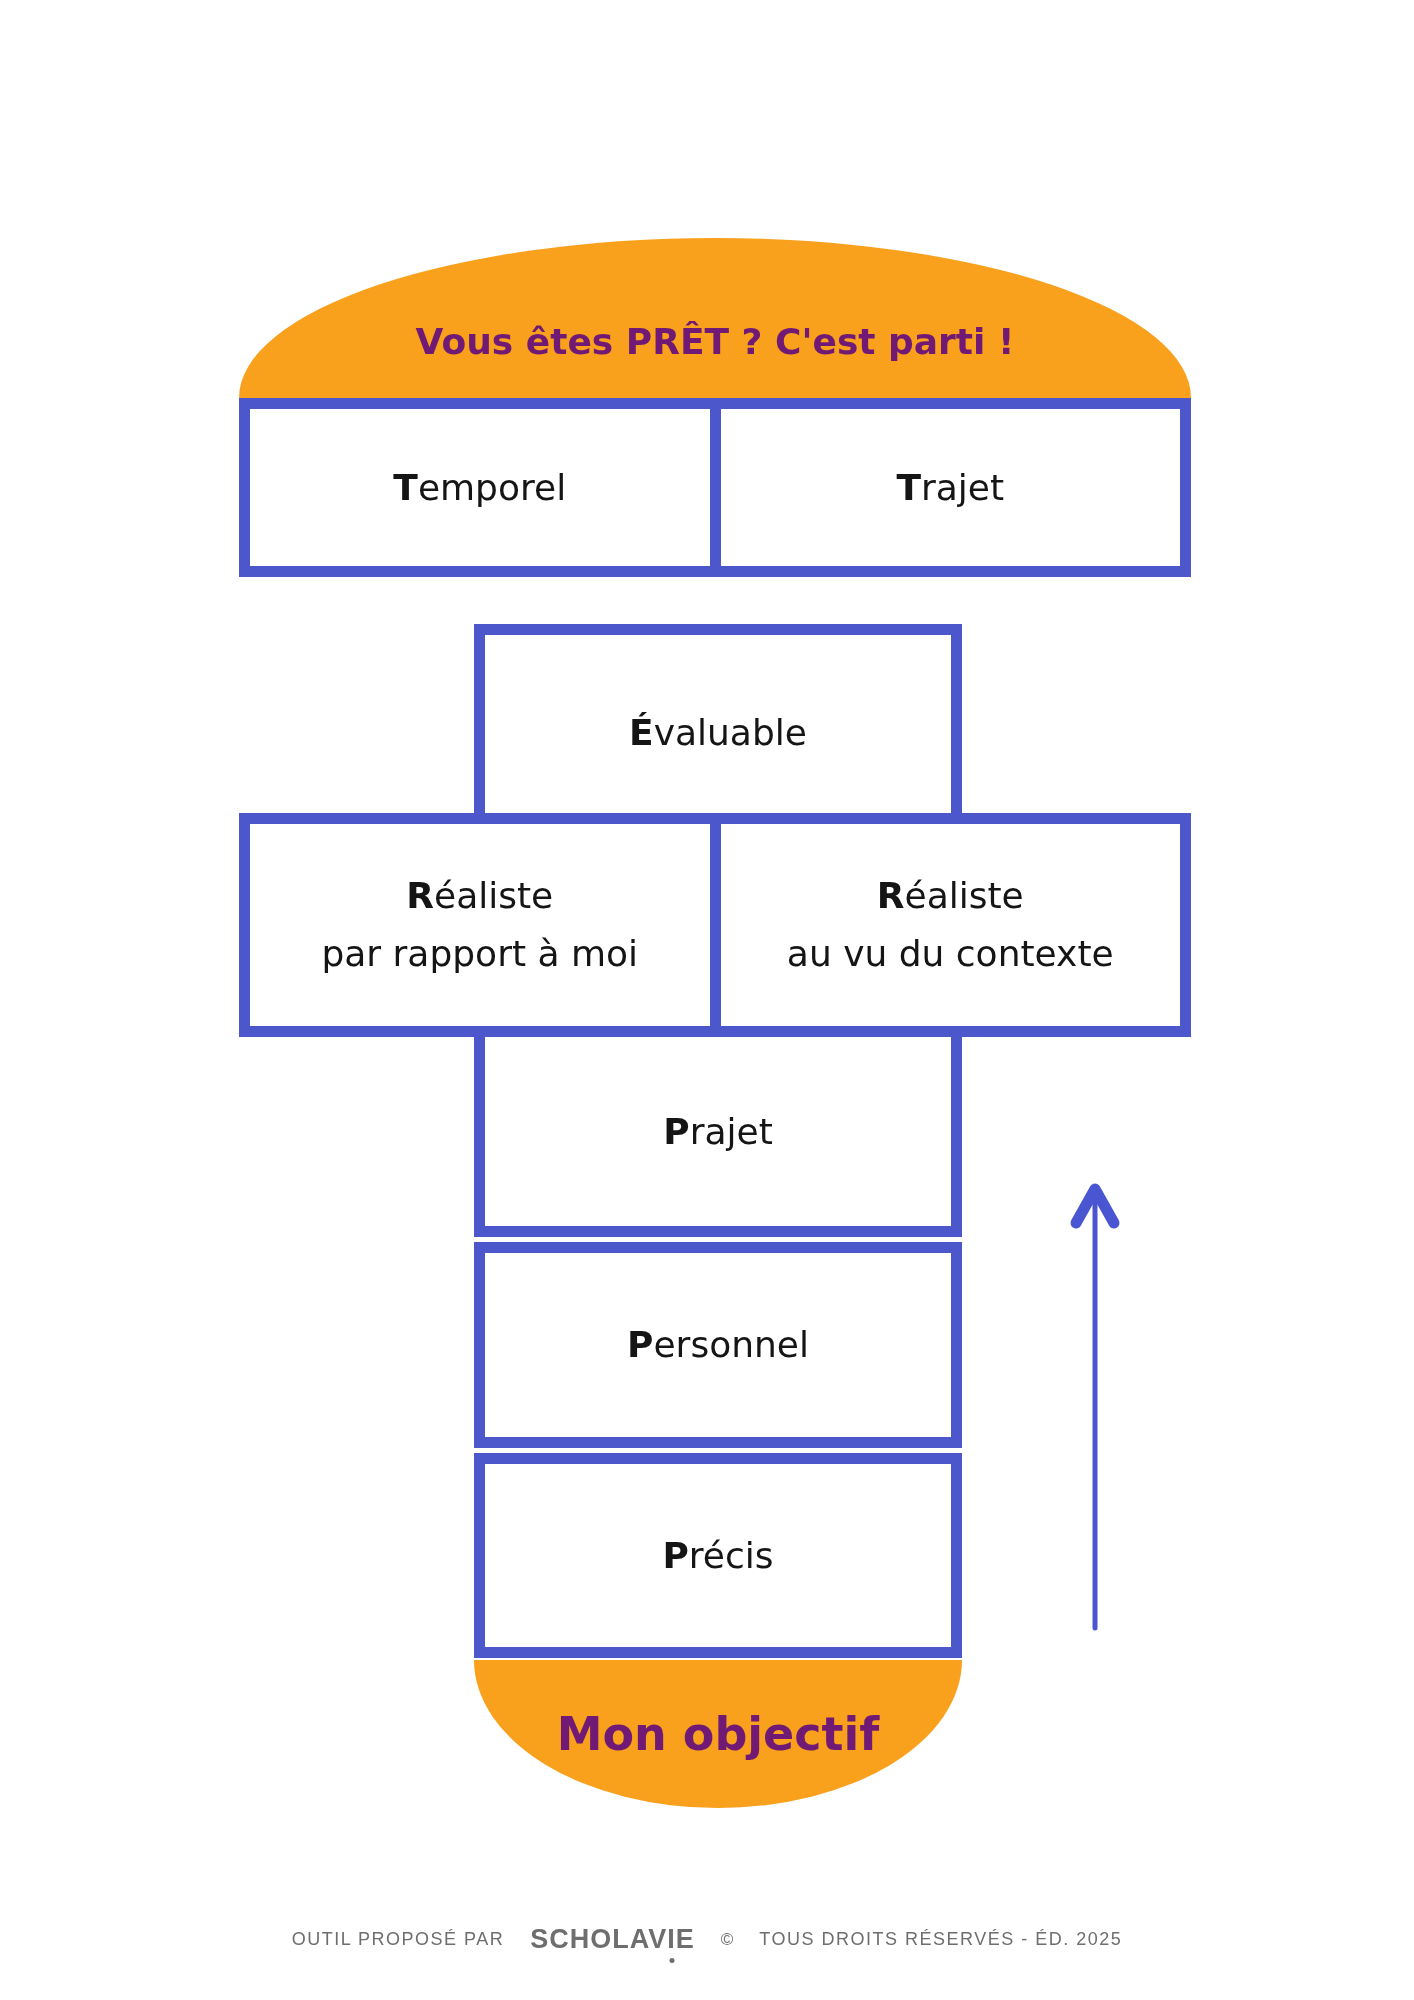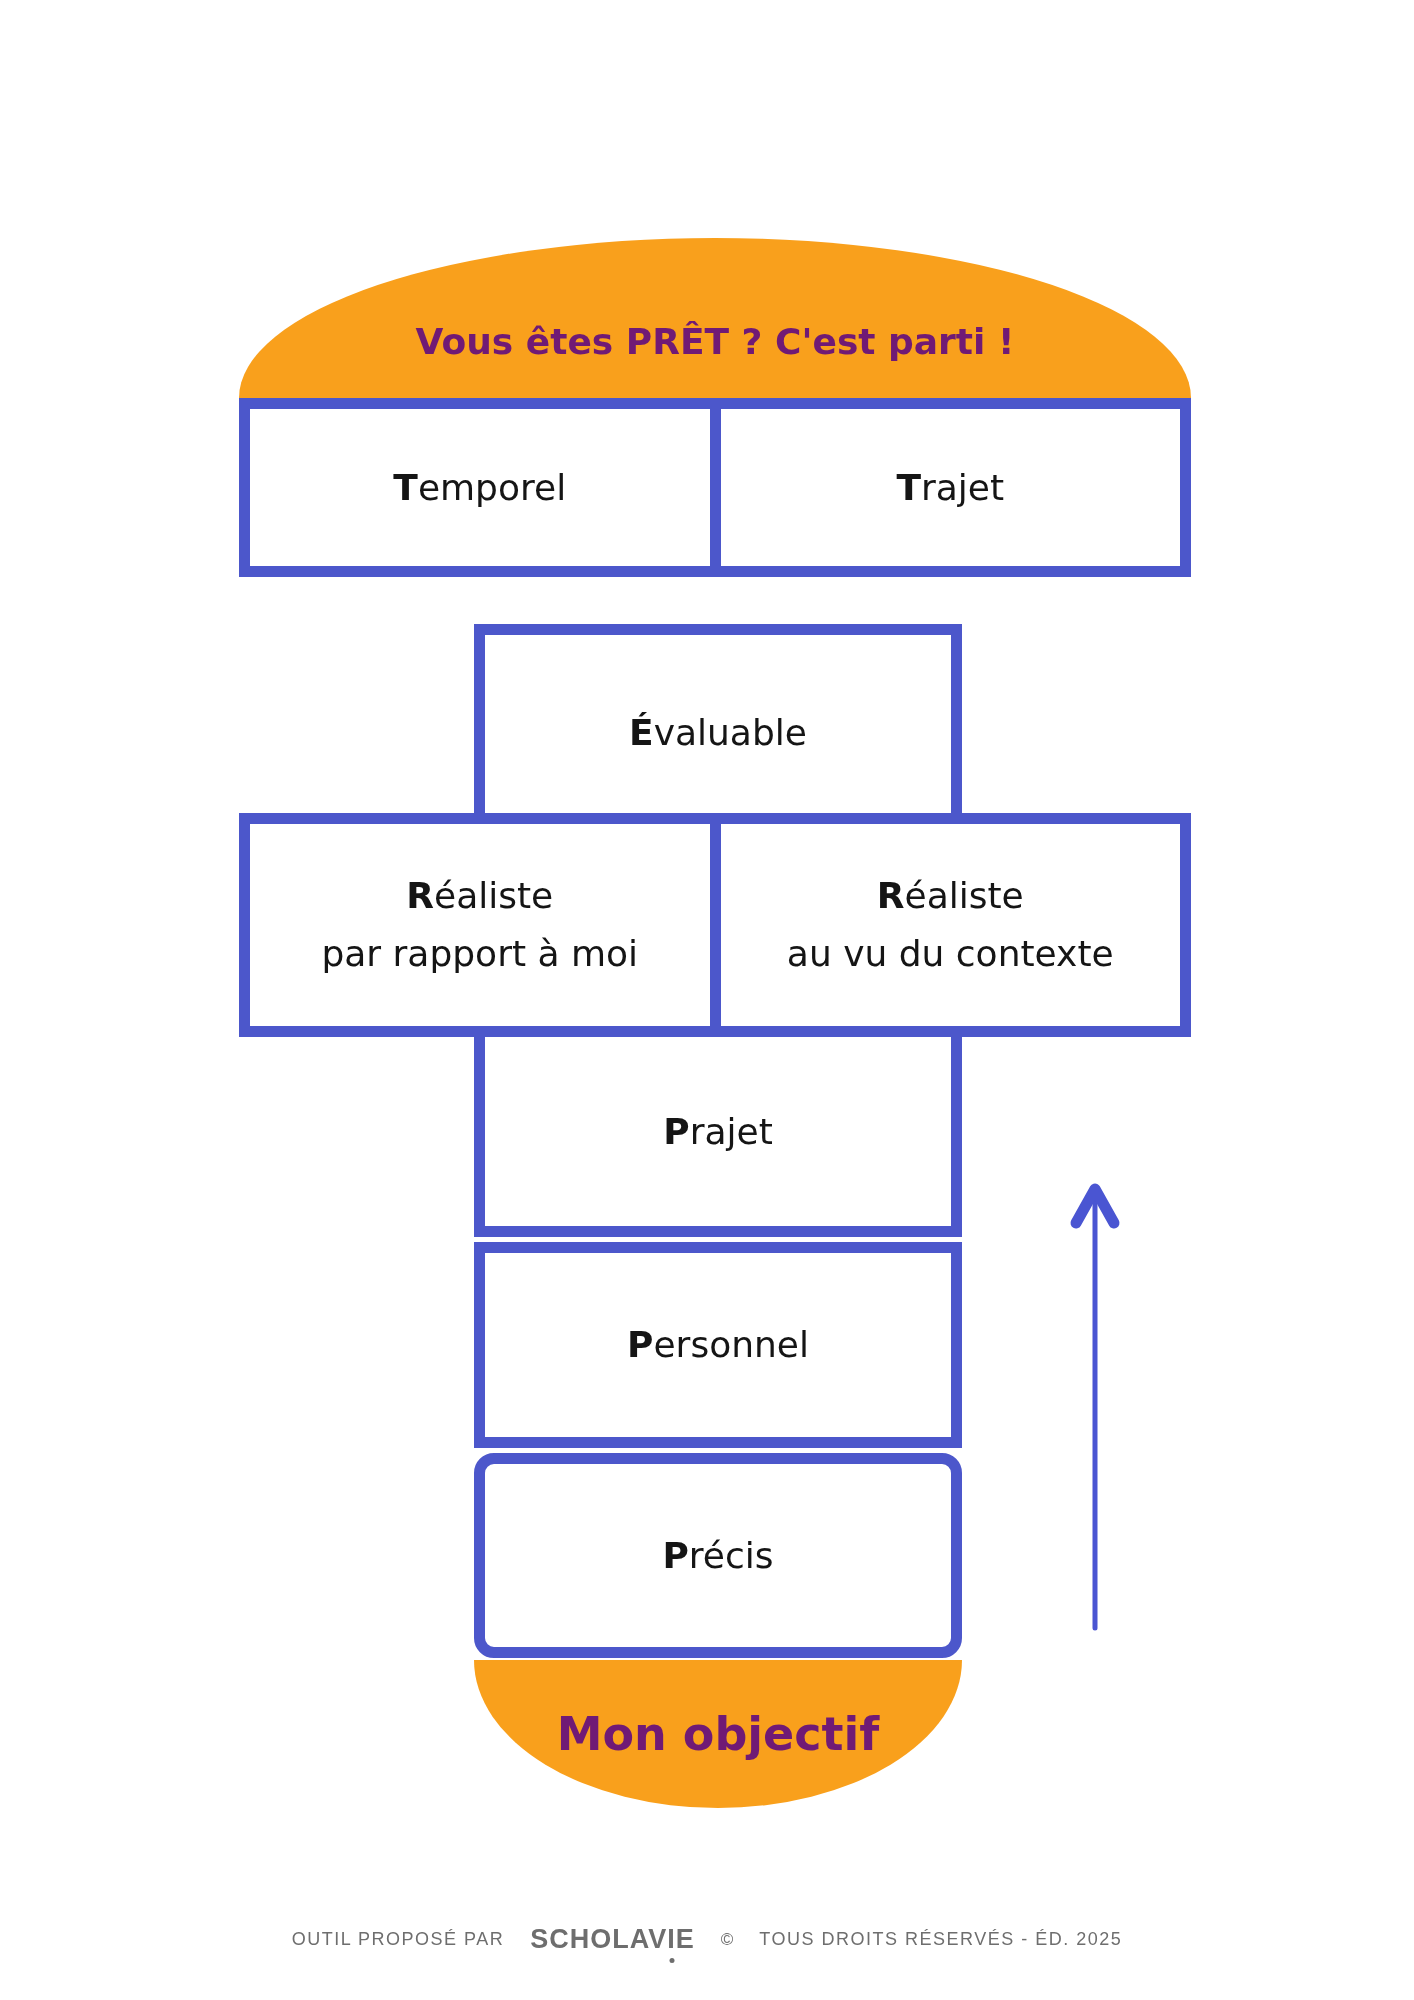--- a/index.html
+++ b/index.html
@@ -28,21 +28,21 @@
   .cell{flex:1 1 0;display:flex;flex-direction:column;justify-content:center;align-items:center;}
   .divider{flex:none;width:11px;height:100%;background:#4C57CB;}
   .label{font-size:36px;color:#151515;line-height:1.6;text-align:center;font-weight:400;}
   .label b{font-weight:700;}
 
   #row-1{top:398px;height:179px;}
   #row-2{top:624px;height:218px;}
   #row-3{top:813px;height:224px;}
   #row-4{top:1026px;height:211px;}
   #row-5{top:1242px;height:206px;}
-  #row-6{top:1453px;height:205px;border-radius:20px;}
+  #row-6{top:1453px;height:205px;}
 
   
   .arrow{position:absolute;left:1065px;top:1176px;width:60px;height:460px;}
 
   
   .footer{position:absolute;top:1924px;left:0;width:100%;display:flex;justify-content:center;
           align-items:center;gap:26px;color:#6E6E6E;}
   .footer .small{font-size:18px;letter-spacing:1.5px;font-family:"Liberation Sans",sans-serif;}
   .footer .copy{font-size:17px;letter-spacing:0;}
   .brand{font-size:27px;font-weight:800;letter-spacing:1px;font-family:"Liberation Sans",sans-serif;

